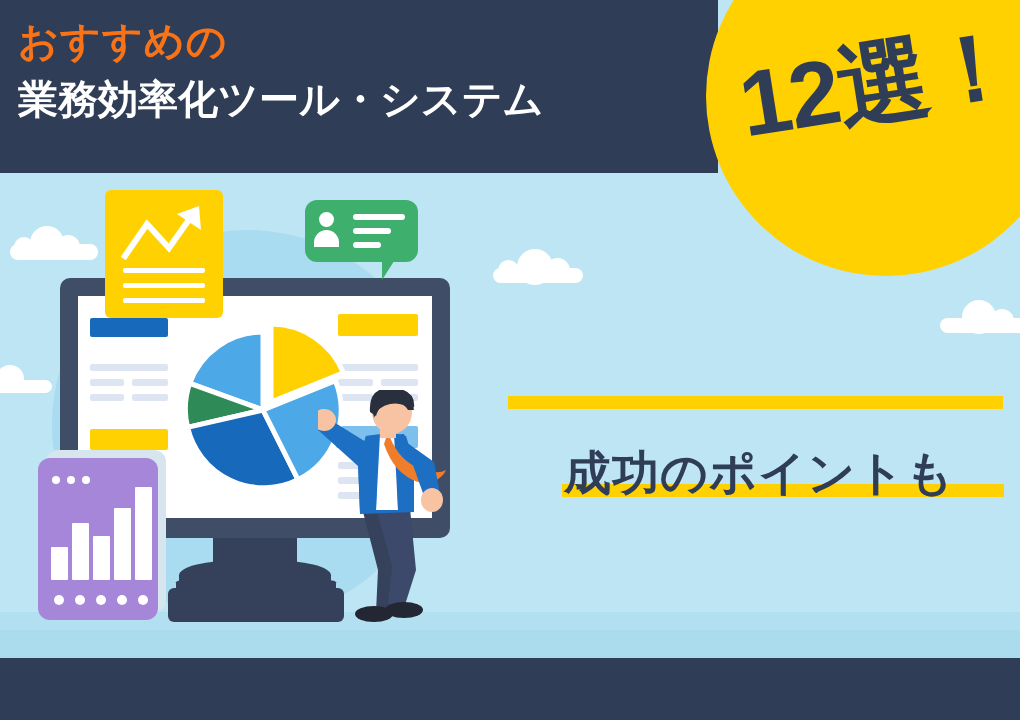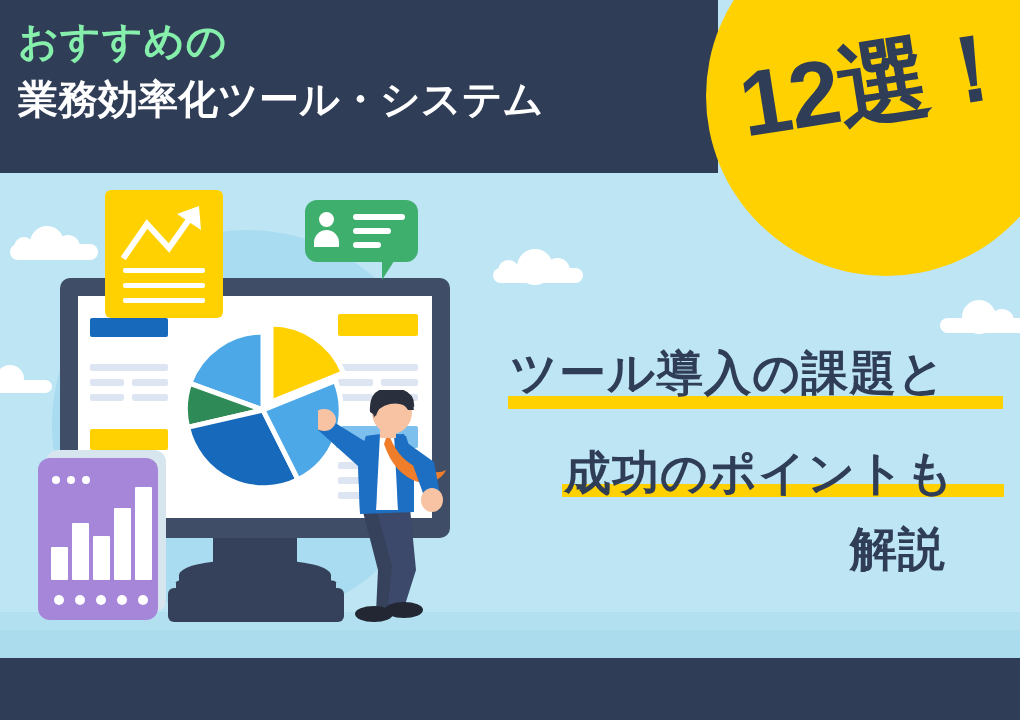--- a/index.html
+++ b/index.html
@@ -12,21 +12,21 @@
 
   
   .sky{position:absolute;left:0;top:173px;width:1020px;height:485px;background:#bee5f4;}
   .ground{position:absolute;left:0;top:612px;width:1020px;height:46px;background:#b2e0f0;}
   .ground2{position:absolute;left:0;top:630px;width:1020px;height:28px;background:#aadcee;}
 
   
   .header{position:absolute;left:0;top:0;width:718px;height:173px;background:#2f3d56;}
   .header-inner{position:absolute;left:18px;top:16px;width:690px;}
   .title-small{
-    color:#86efac;font-weight:bold;font-size:40px;line-height:50px;
+    color:#f97316;font-weight:bold;font-size:40px;line-height:50px;
     letter-spacing:1px;white-space:nowrap;
   }
   .title-big{
     color:#ffffff;font-weight:bold;font-size:40px;line-height:62px;
     letter-spacing:0px;white-space:nowrap;margin-top:2px;
   }
 
   
   .badge{
     position:absolute;left:706px;top:-84px;width:360px;height:360px;
@@ -253,21 +253,19 @@
     <div class="header-inner">
       <div class="title-small">おすすめの</div>
       <div class="title-big">業務効率化ツール・システム</div>
     </div>
   </div>
 
   <div class="badge"></div>
   <div class="badge-text">12選！</div>
 
   <div class="hl" style="left:508px;top:396px;width:495px;"></div>
-  <div class="rt rt-line" style="left:510px;top:345px;">ツール導入の課題と</div>
 
   <div class="hl" style="left:562px;top:484px;width:442px;"></div>
   <div class="rt rt-line" style="left:564px;top:445px;">成功のポイントも</div>
 
-  <div class="rt rt-line" style="left:850px;top:521px;">解説</div>
 
   <div class="footer"></div>
 </div>
 
 </body></html>

